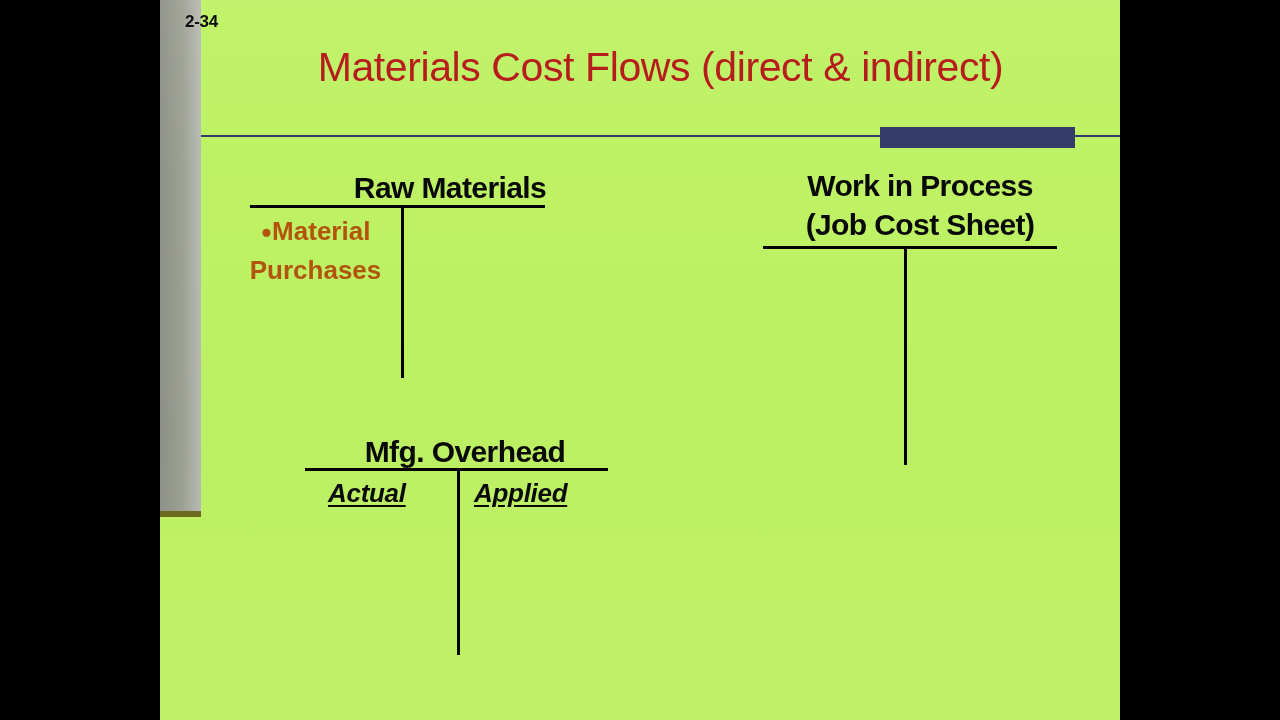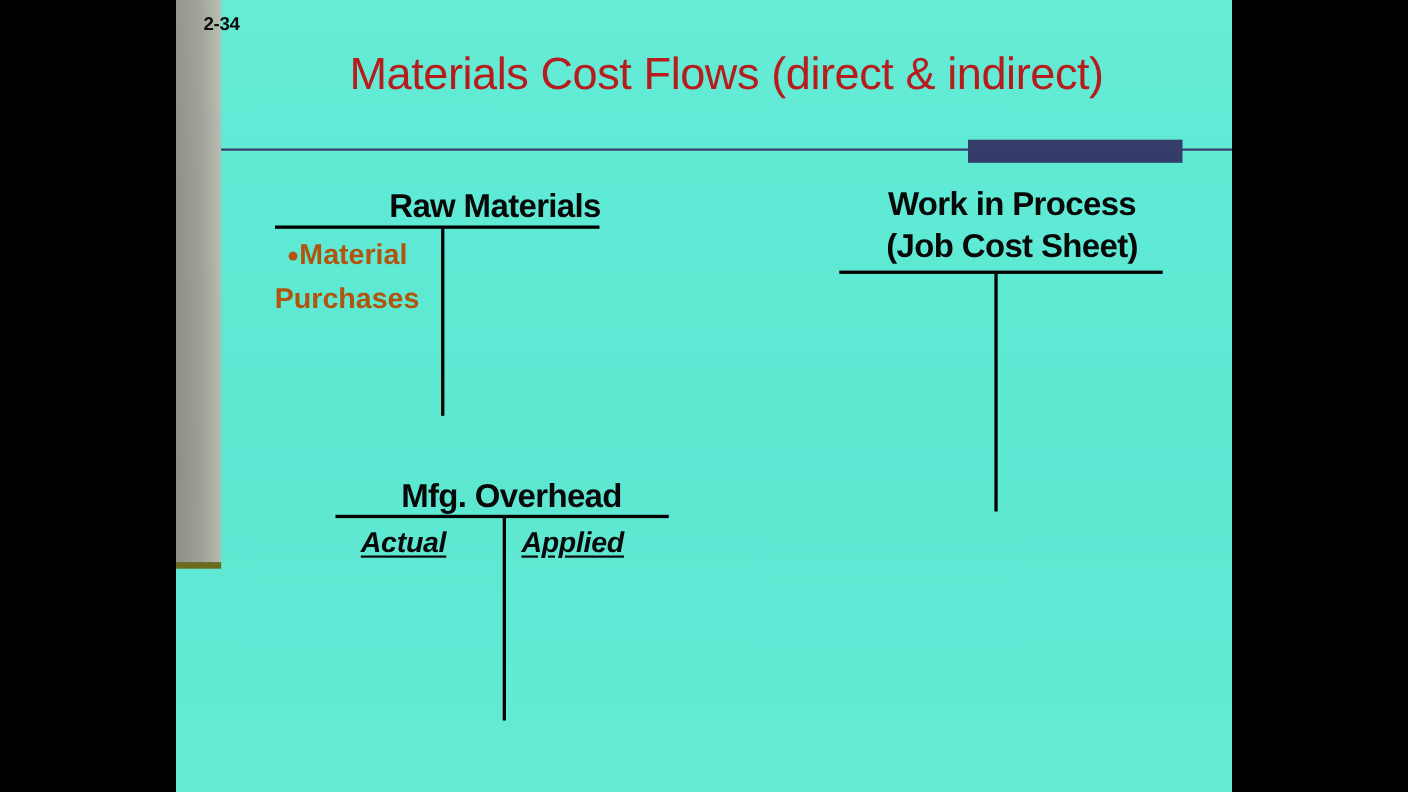--- a/index.html
+++ b/index.html
@@ -21,21 +21,21 @@
     background: #000000;
   }
 
   
   #slide {
     position: absolute;
     left: 160px;
     top: 0px;
     width: 960px;
     height: 720px;
-    background: #5eead4;
+    background: #bef264;
     overflow: hidden;
   }
   
   #slide::after {
     content: "";
     position: absolute;
     inset: 0;
     background: linear-gradient(to bottom,
         rgba(255,255,255,0.05) 0%,
         rgba(255,255,255,0.00) 25%,

